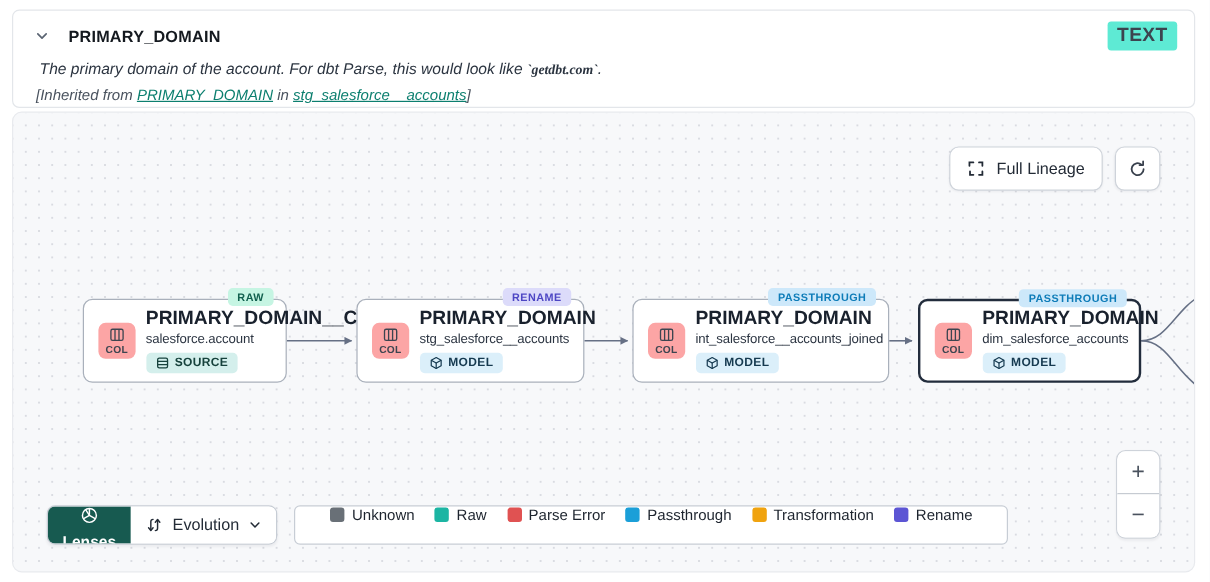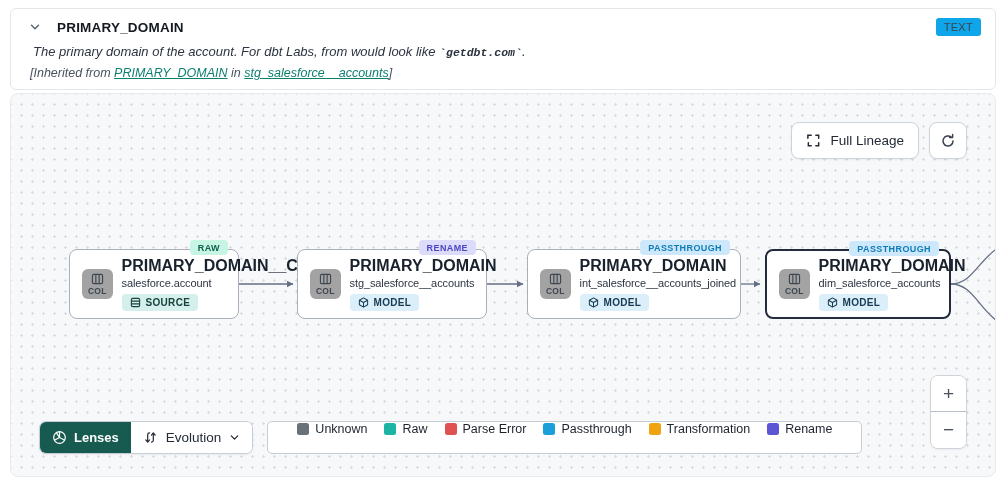--- a/index.html
+++ b/index.html
@@ -14,25 +14,25 @@
   
   .info-card {
     position: absolute; left: 10px; top: 8px; width: 986px; height: 82px;
     background: #fff; border: 1px solid #e3e6ea; border-radius: 6px;
     padding: 9px 14px;
   }
   .card-row1 { display: flex; align-items: center; }
   .chev-btn { background: none; border: none; cursor: pointer; display: flex; align-items: center; padding: 2px 4px; color: #5a6472; }
   .card-title { margin-left: 12px; font-size: 13.5px; font-weight: 700; color: #14191f; letter-spacing: .2px; }
   .type-badge {
-    margin-left: auto; background: #0ea5e9; color: #3c444f;
-    font-size: 11px; font-weight: 400; padding: 3px 8px; border-radius: 3px; letter-spacing: .3px;
+    margin-left: auto; background: #5eead4; color: #3c444f;
+    font-size: 16px; font-weight: 700; padding: 3px 8px; border-radius: 3px; letter-spacing: .3px;
   }
   .desc { margin-top: 8px; margin-left: 8px; font-style: italic; font-size: 13px; color: #2b3440; }
-  .desc code { font-family: Liberation Mono, monospace; font-weight: 700; font-size: 11.5px; }
+  .desc code { font-family: Liberation Serif, serif; font-weight: 700; font-size: 11.5px; }
   .inherited { margin-top: 7px; margin-left: 5px; font-style: italic; font-size: 12.5px; color: #49525e; }
   .inherited a { color: #0c7f6f; text-decoration: underline; cursor: pointer; }
   
   .canvas {
     position: absolute; left: 10px; top: 93px; width: 986px; height: 384px;
     background-color: #f7f8fa;
     background-image: radial-gradient(#d9dbe1 1px, transparent 1.2px);
     background-size: 11px 11px; background-position: 5px 5px;
     border: 1px solid #e8eaee; border-radius: 8px; overflow: hidden;
   }
@@ -48,21 +48,21 @@
     position: absolute; top: 155px; height: 70px; background: #fff;
     border: 1px solid #a9b0bb; border-radius: 8px; cursor: pointer;
     display: flex; align-items: center; padding: 0 12px; gap: 9px;
   }
   .node.selected { border: 2px solid #222c3c; }
   .nbadge {
     position: absolute; top: -10px; right: 10px; padding: 2.5px 8px; border-radius: 4px;
     font-size: 9px; font-weight: 700; letter-spacing: .4px; white-space: nowrap;
   }
   .col-chip {
-    background: #a3a3a3; border-radius: 6px; padding: 4px 6px 3px;
+    background: #fca5a5; border-radius: 6px; padding: 4px 6px 3px;
     display: flex; flex-direction: column; align-items: center; gap: 1px; color: #3d4550; flex: 0 0 auto;
   }
   .col-chip .lbl { font-size: 8.5px; font-weight: 600; letter-spacing: .2px; }
   .node-main { display: flex; flex-direction: column; min-width: 0; }
   .node-title { font-size: 16px; font-weight: 600; color: #19212d; white-space: nowrap; }
   .node-sub { font-size: 11px; color: #2c3542; margin-top: 2px; white-space: nowrap; letter-spacing: -.1px; }
   .node-tag {
     margin-top: 5px; align-self: flex-start; display: inline-flex; align-items: center; gap: 5px;
     padding: 3px 8px; border-radius: 4px; font-size: 10px; font-weight: 700; letter-spacing: .3px; text-align: right;
   }
@@ -70,21 +70,21 @@
   .zoom-ctrl { position: absolute; right: 28px; top: 281px; width: 37px; border: 1px solid #ced3da;
                border-radius: 8px; background: #fff; overflow: hidden; box-shadow: 0 1px 2px rgba(16,24,40,.05); }
   .zoom-ctrl button { display: block; width: 100%; height: 36px; background: #fff; border: none; cursor: pointer;
                       font-size: 19px; color: #4a525e; font-family: inherit; }
   .zoom-ctrl button:first-child { border-bottom: 1px solid #b9bfc8; }
   
   .bottom-bar { position: absolute; left: 28px; bottom: 22px; display: flex; align-items: center; gap: 14px; }
   .lenses-group { display: flex; align-items: stretch; height: 33px; border: 1px solid #c7cdd5; border-radius: 7px;
                   overflow: hidden; background: #fff; box-shadow: 0 1px 2px rgba(16,24,40,.05); }
   .lenses-btn { display: flex; align-items: center; gap: 7px; padding: 0 12px; color: #fff;
-                font-size: 13px; font-weight: 600; border: none; cursor: pointer; font-family: inherit; }
+                font-size: 13px; font-weight: 600; border: none; cursor: pointer; font-family: inherit; flex-direction: column; }
   .evolution-btn { display: flex; align-items: center; gap: 8px; padding: 0 12px; background: #fff; border: none;
                    cursor: pointer; font-size: 13.5px; color: #232b36; font-family: inherit; }
   .legend-box { display: flex; align-items: flex-start; gap: 17px; height: 33px; padding: 0 29px;
                 background: #fff; border: 1px solid #c7cdd5; border-radius: 5px; }
   .legend-item { display: flex; align-items: center; gap: 6px; font-size: 12.5px; font-weight: 500; color: #1d242e; white-space: nowrap; }
   .swatch { width: 12px; height: 12px; border-radius: 2.5px; flex: 0 0 auto; }
   svg { display: block; }
 </style>
 </head>
 <body>
@@ -95,21 +95,21 @@
       <span>
         <svg width="12" height="12" viewBox="0 0 12 12">
             <polyline points="2.5,4.2 6,7.8 9.5,4.2" fill="none" stroke="currentColor" stroke-width="1.4" stroke-linecap="round" stroke-linejoin="round"></polyline>
           </svg>
       </span>
     </button>
     <span class="card-title">PRIMARY_DOMAIN</span>
     <span class="type-badge">TEXT</span>
   </div>
   <div class="desc">
-    <span>The primary domain of the account. For dbt Labs, from would look like </span><code>`getdbt.com`</code><span>.</span>
+    <span>The primary domain of the account. For dbt Parse, this would look like </span><code>`getdbt.com`</code><span>.</span>
   </div>
   <div class="inherited">
     <span>[Inherited from </span><a>PRIMARY_DOMAIN</a><span> in </span><a>stg_salesforce__accounts</a><span>]</span>
   </div>
 </div>
 
 <div class="canvas">
 
   <svg class="edges" width="986" height="384">
     <defs>

